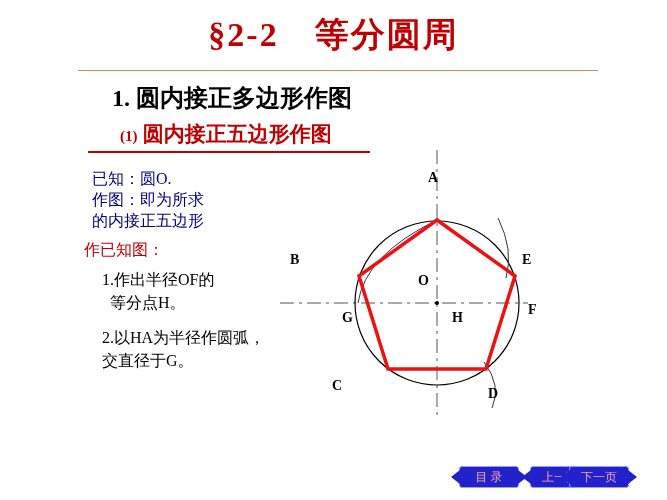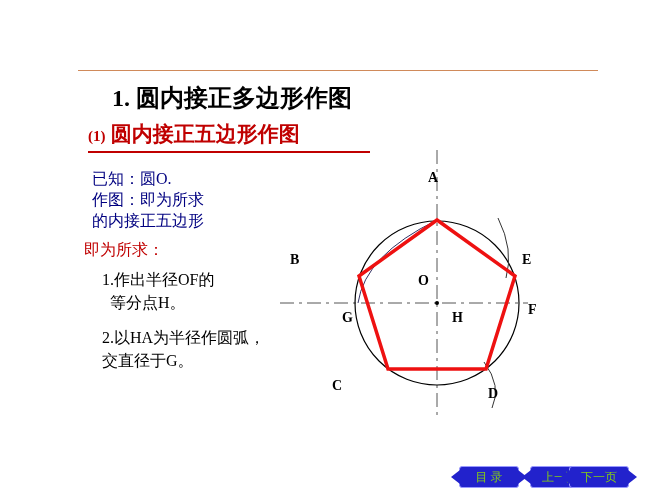--- a/index.html
+++ b/index.html
@@ -57,20 +57,21 @@
     left: 88px;
     top: 120px;
     width: 300px;
   }
   .heading2 {
     font-size: 21px;
     font-weight: bold;
     color: #c00000;
     font-family: "Liberation Serif", serif;
     white-space: nowrap;
+    margin-left: 32px;
   }
   .heading2 .num {
     font-size: 15px;
   }
   .heading2-rule {
     margin-top: 3px;
     width: 282px;
     height: 2px;
     background: #c00000;
   }
@@ -123,21 +124,21 @@
   }
   
   .navbtn {
     position: absolute;
     top: 466px;
     width: 58px;
     height: 20px;
     background: #2222cc;
     border: 1px solid #9999ff;
     border-radius: 3px;
-    color: #84cc16;
+    color: #fca5a5;
     font-size: 12px;
     text-align: center;
     line-height: 20px;
     font-family: "Liberation Serif", serif;
   }
   .navbtn::before, .navbtn::after {
     content: "";
     position: absolute;
     top: 3px;
     width: 0;
@@ -155,33 +156,34 @@
   }
   #btn-menu { left: 459px; }
   #btn-prev { left: 530px; }
   #btn-next { left: 569px; }
 </style>
 </head>
 <body>
 
 <div id="slide">
 
+  <div class="title">§2-2　等分圆周</div>
   <div class="title-rule"></div>
 
   <div class="heading1">1. 圆内接正多边形作图</div>
 
   <div class="heading2-wrap">
     <div class="heading2"><span class="num">(1)</span> <span>圆内接正五边形作图</span></div>
     <div class="heading2-rule"></div>
   </div>
 
   <div class="given" style="white-space: pre;">已知：圆O.
 作图：即为所求
 的内接正五边形</div>
-  <div class="steps-title">即为所求：</div>
+  <div class="steps-title">作已知图：</div>
   <div class="step step1" style="white-space: pre;">1.作出半径OF的
   等分点H。</div>
   <div class="step step2" style="white-space: pre;">2.以HA为半径作圆弧，
 交直径于G。</div>
 
   <div id="figure">
     <svg width="390" height="300" viewBox="0 0 390 300">
 
       <line x1="167" y1="0" x2="167" y2="270" stroke="#555555" stroke-width="1" stroke-dasharray="14,5,3,5"></line>
 

